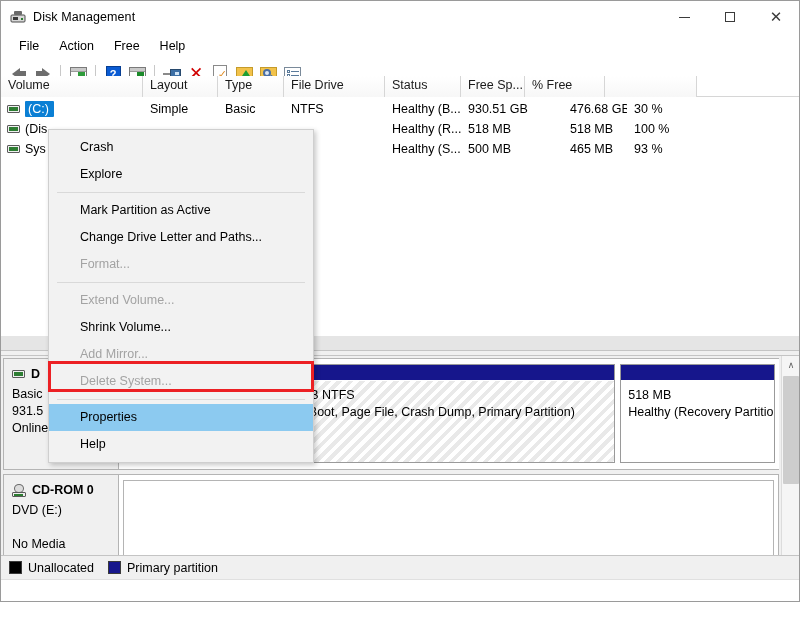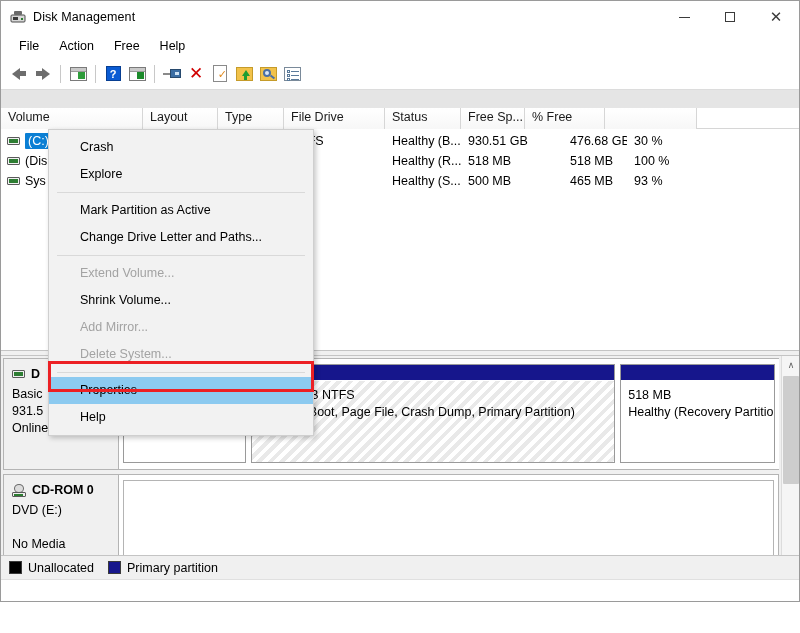--- a/index.html
+++ b/index.html
@@ -120,21 +120,21 @@
   .folder-icon .upb { position: absolute; left: 7px; top: 7px; width: 3px; height: 5px; background: #1d9e32; }
   .mag-icon { width: 17px; height: 14px; background: #f2c24a; border: 1px solid #c59b2a; position: relative; }
   .mag-icon .lens { position: absolute; left: 2px; top: 1px; width: 8px; height: 8px; border: 2px solid #4a6fa5; border-radius: 50%; background: #dce8f5; }
   .mag-icon .hdl { position: absolute; left: 9px; top: 8px; width: 5px; height: 2px; background: #4a6fa5; transform: rotate(40deg); }
   .list-icon { width: 17px; height: 14px; border: 1px solid #7a8a9a; background: #fff; position: relative; }
   .list-icon i { position: absolute; left: 6px; height: 1px; width: 8px; background: #5a7a9a; }
   .list-icon .c { position: absolute; left: 2px; width: 3px; height: 3px; border: 1px solid #5a7a9a; }
 
   
   .vol-pane {
-    position: absolute; left: 0; top: 107px;
+    position: absolute; left: 0; top: 75px;
     width: 798px; height: 260px;
     background: #ffffff;
   }
   .vol-header {
     display: flex; height: 21px;
     background: #ffffff;
     border-bottom: 1px solid #d6d6d6;
   }
   .vh-cell {
     font-size: 12.5px; color: #1a1a1a;
@@ -533,20 +533,21 @@
   </div>
 
   <div class="statusbar"></div>
 
   <div class="ctx">
     <div class="ctx-item">Crash</div>
     <div class="ctx-item">Explore</div>
     <div class="ctx-sep"></div>
     <div class="ctx-item">Mark Partition as Active</div>
     <div class="ctx-item">Change Drive Letter and Paths...</div>
+    <div class="ctx-item disabled">Format...</div>
     <div class="ctx-sep"></div>
     <div class="ctx-item disabled">Extend Volume...</div>
     <div class="ctx-item">Shrink Volume...</div>
     <div class="ctx-item disabled">Add Mirror...</div>
     <div class="ctx-item disabled">Delete System...</div>
     <div class="ctx-sep"></div>
     <div class="ctx-item highlight">Properties</div>
     <div class="ctx-item">Help</div>
   </div>
 

